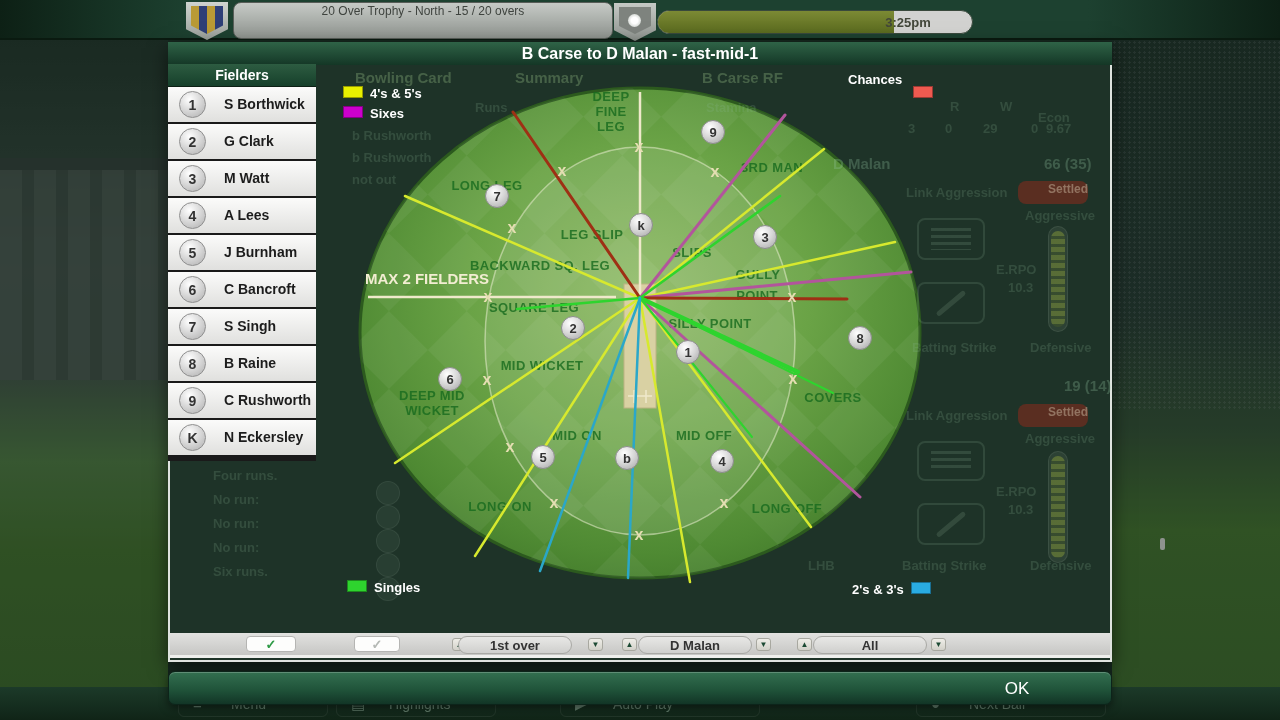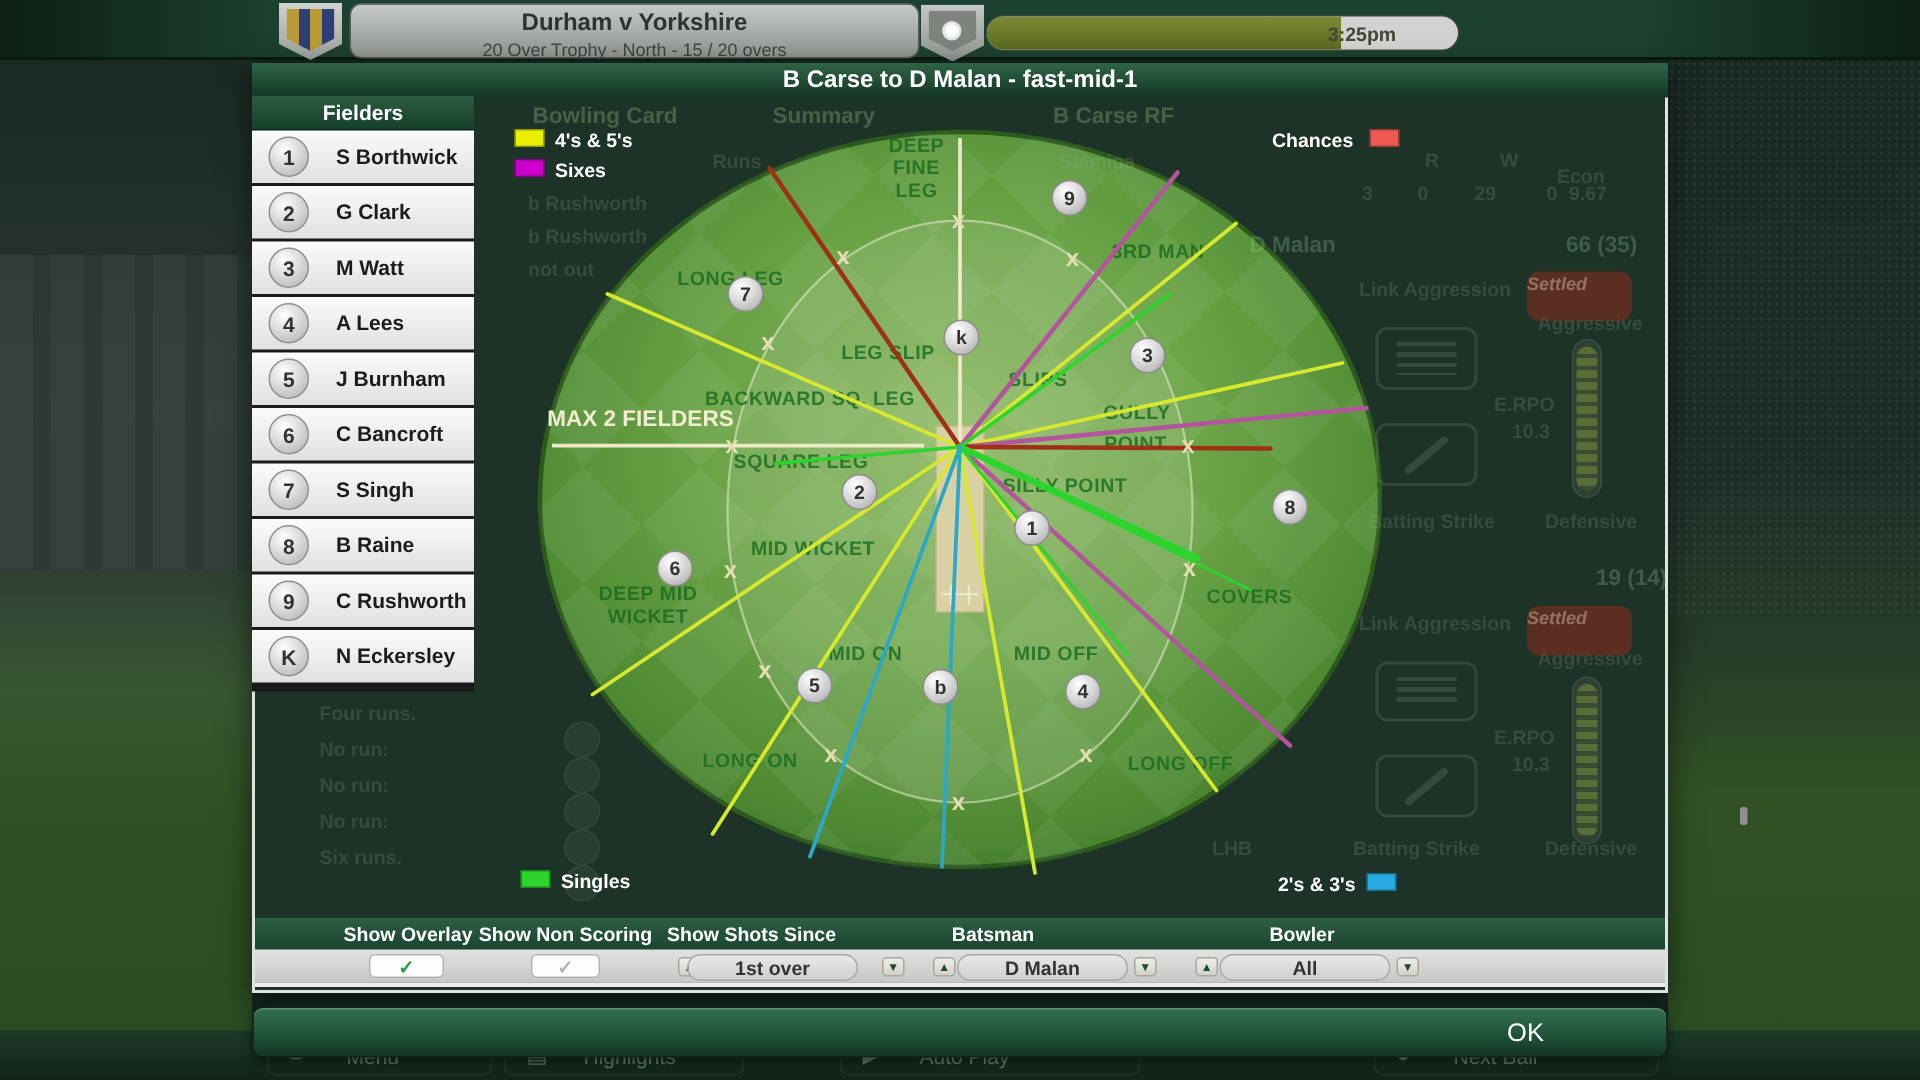--- a/index.html
+++ b/index.html
@@ -58,22 +58,22 @@
 
   
   .leg{font-size:13px;font-weight:bold;color:#fff;}
   .sw{position:absolute;width:20px;height:12px;border:1px solid rgba(0,0,0,.35);}
 
   
   .dt{position:absolute;white-space:nowrap;font-weight:bold;}
   .dt.h{color:rgba(130,168,118,.40);font-size:15px;}
   .dt.n{color:rgba(140,185,150,.20);font-size:13px;}
   .dt.v{color:rgba(150,200,165,.28);font-size:15px;}
-  .pillred{position:absolute;width:70px;height:33px;border-radius:8px;background:rgba(165,40,25,.45);
-    color:rgba(215,200,175,.45);font-size:12px;font-weight:bold;text-align:left;line-height:17px;font-style:italic;}
+  .pillred{position:absolute;width:70px;height:23px;border-radius:8px;background:rgba(165,40,25,.45);
+    color:rgba(215,200,175,.45);font-size:12px;font-weight:bold;text-align:right;line-height:17px;}
   .gauge{position:absolute;width:20px;border-radius:10px;background:rgba(215,225,205,.08);
     border:1px solid rgba(200,220,200,.10);overflow:hidden;}
   .gauge .gf{position:absolute;left:2px;right:2px;top:4px;bottom:4px;border-radius:8px;
     background:repeating-linear-gradient(180deg,rgba(190,210,60,.30) 0 5px,rgba(90,110,30,.25) 5px 8px);}
   .ibox{position:absolute;border:2px solid rgba(160,200,170,.15);border-radius:8px;}
   .ibox .bat{position:absolute;left:22%;top:45%;width:56%;height:5px;border-radius:3px;
     background:rgba(160,200,170,.16);transform:rotate(-40deg);}
   .ibox .pads{position:absolute;left:18%;top:22%;width:64%;height:56%;
     background:repeating-linear-gradient(180deg,rgba(160,200,170,.16) 0 3px,transparent 3px 7px);}
   .dimcirc{position:absolute;width:24px;height:24px;border-radius:50%;
@@ -156,21 +156,20 @@
         <span class="ic">●</span>
         <span class="tl">Next Ball</span>
       </div>
     </div>
 
   <div class="abs topbar"></div>
   <div class="abs shield l">
       <div class="inner"></div>
     </div>
   <div class="abs plaque">
-    <div class="t1">Durham v Yorkshire</div>
     <div class="t2">20 Over Trophy - North - 15 / 20 overs</div>
   </div>
   <div class="abs shield r">
       <div class="inner"></div>
       <div class="rose"></div>
     </div>
   <div class="abs timebar">
     <div class="fill"></div>
     <div class="tm">3:25pm</div>
   </div>
@@ -342,21 +341,21 @@
       <div class="abs dimcirc" style="left: 376px; top: 505px;"></div>
       <div class="abs dimcirc" style="left: 376px; top: 529px;"></div>
       <div class="abs dimcirc" style="left: 376px; top: 553px;"></div>
       <div class="abs dimcirc" style="left: 376px; top: 577px;"></div>
     </div>
 
   <div class="abs sw" style="left: 343px; top: 86px; background: rgb(232, 240, 0);" id="sw-ff"></div>
   <div class="abs leg" style="left:370px;top:86px;">4's &amp; 5's</div>
   <div class="abs sw" style="left: 343px; top: 106px; background: rgb(204, 0, 204);" id="sw-six"></div>
   <div class="abs leg" style="left:370px;top:106px;">Sixes</div>
-  <div class="abs leg" style="left:848px;top:86px;">Chances</div>
+  <div class="abs leg" style="left:848px;top:72px;">Chances</div>
   <div class="abs sw" style="left: 913px; top: 86px; background: rgb(239, 90, 80);" id="sw-ch"></div>
   <div class="abs sw" style="left: 347px; top: 580px; background: rgb(46, 212, 46);" id="sw-si"></div>
   <div class="abs leg" style="left:374px;top:580px;">Singles</div>
   <div class="abs leg" style="left:852px;top:582px;">2's &amp; 3's</div>
   <div class="abs sw" style="left: 911px; top: 582px; background: rgb(41, 171, 226);" id="sw-tt"></div>
 
   <div class="abs fpanel">
     <div class="fhead">Fielders</div>
     <div id="frows">
         <div class="frow">
@@ -395,27 +394,20 @@
           <div class="fbadge">9</div>
           <div class="fname">C Rushworth</div>
         </div>
         <div class="frow">
           <div class="fbadge">K</div>
           <div class="fname">N Eckersley</div>
         </div>
       </div>
   </div>
 
-  <div class="abs lblstrip">
-    <span class="lbl" style="left:102px;">Show Overlay</span>
-    <span class="lbl" style="left:207px;">Show Non Scoring</span>
-    <span class="lbl" style="left:331px;">Show Shots Since</span>
-    <span class="lbl" style="left:492px;">Batsman</span>
-    <span class="lbl" style="left:698px;">Bowler</span>
-  </div>
   <div class="abs ctlstrip">
     <div class="chk" style="left:76px;color:#2e9a46;">✓</div>
     <div class="chk" style="left:184px;width:46px;color:#b4b8b4;">✓</div>
     <div class="spin" style="left:282px;">▲</div>
     <div class="pill" style="left:288px;width:114px;">1st over</div>
     <div class="spin" style="left:418px;">▼</div>
     <div class="spin" style="left:452px;">▲</div>
     <div class="pill" style="left:468px;width:114px;">D Malan</div>
     <div class="spin" style="left:586px;">▼</div>
     <div class="spin" style="left:627px;">▲</div>

